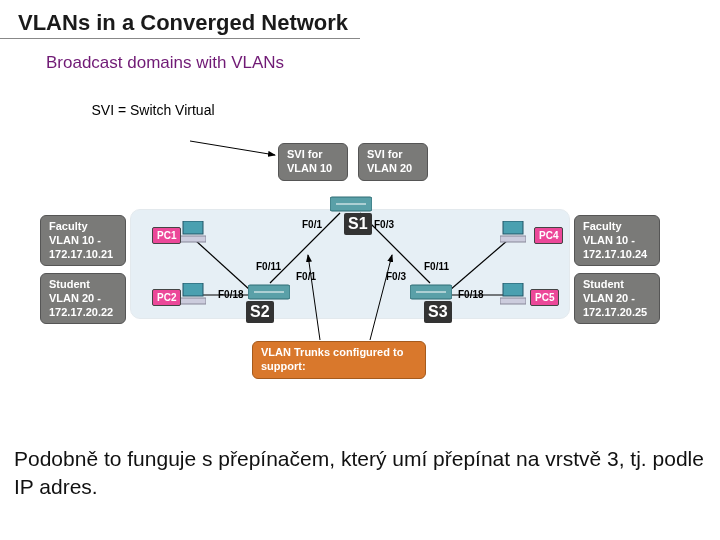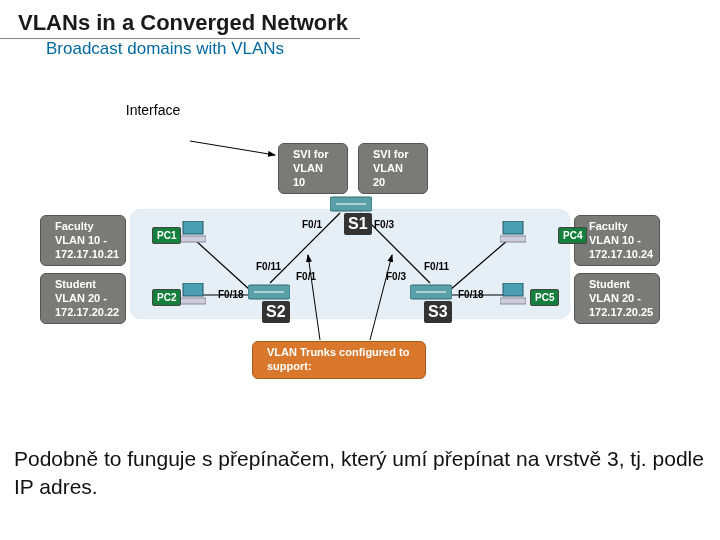--- a/index.html
+++ b/index.html
@@ -1,40 +1,40 @@
 <!DOCTYPE html>
 <html><head>
 <meta charset="utf-8">
 <style>
   * { box-sizing: border-box; margin: 0; padding: 0; }
   body { width: 720px; height: 540px; font-family: Arial, sans-serif; background: #fff; color: #000; position: relative; }
-  .title { font-size: 22px; font-weight: bold; color: #1a1a1a; padding: 10px 0 2px 18px; border-bottom: 1px solid #888; width: 360px; }
-  .subtitle { font-size: 17px; color: #0369a1; padding-left: 46px; margin-bottom: 4px; }
+  .title { font-size: 22px; font-weight: bold; color: #1a1a1a; padding: 10px 0 2px 18px; border-bottom: 1px solid #888; width: 360px; margin-bottom: 14px; }
+  .subtitle { font-size: 17px; color: #701a75; padding-left: 46px; margin-bottom: 4px; }
   .svi-label { font-size: 14px; color: #000; position: absolute; left: 78px; top: 102px; text-align: center; line-height: 1.2; width: 150px; }
   .diagram { position: absolute; left: 40px; top: 135px; width: 640px; height: 260px; }
-  .box { position: absolute; border-radius: 6px; padding: 4px 14px; font-size: 11px; color: #fff; line-height: 1.25; font-weight: bold; }
+  .box { position: absolute; border-radius: 6px; padding: 4px 8px; font-size: 11px; color: #fff; line-height: 1.25; font-weight: bold; }
   .box.gray { background: #7a7a78; border: 1px solid #555; }
   .box.orange { background: #d9782c; border: 1px solid #a55a1c; }
   .box.blue { background: #4a89b5; border: 1px solid #2f5d7d; }
-  .pc-label { position: absolute; background: #15803d; color: #fff; font-size: 10px; font-weight: bold; padding: 2px 4px; border: 1px solid #444; border-radius: 2px; }
+  .pc-label { position: absolute; background: #ec4899; color: #fff; font-size: 10px; font-weight: bold; padding: 2px 4px; border: 1px solid #444; border-radius: 2px; }
   .pc { position: absolute; width: 26px; height: 22px; }
   .switch { position: absolute; width: 42px; height: 22px; }
   .sw-label { position: absolute; font-size: 16px; color: #fff; font-weight: bold; background: #333; padding: 2px 4px; border-radius: 2px; }
   .port { position: absolute; font-size: 10px; font-weight: bold; color: #000; }
   .footer { position: absolute; left: 14px; bottom: 40px; width: 690px; font-size: 21px; color: #111; line-height: 1.3; }
   line.net { stroke: #000; stroke-width: 1.2; }
   line.arrow { stroke: #000; stroke-width: 1; marker-end: url(#arrowhead); }
 </style>
 </head>
 <body>
 
 <div class="title">VLANs in a Converged Network</div>
 <div class="subtitle">Broadcast domains with VLANs</div>
 <div class="svi-label">
-  <div>Interface</div>
+  <div>SVI = Switch Virtual</div>
 </div>
 
 <div class="diagram">
 
   <svg width="640" height="260" style="position:absolute;left:0;top:0">
     <defs>
       <marker id="arrowhead" markerWidth="8" markerHeight="6" refX="7" refY="3" orient="auto">
         <polygon points="0 0, 8 3, 0 6" fill="#000"></polygon>
       </marker>
     </defs>
@@ -93,37 +93,37 @@
   <div class="pc-label" style="left:112px;top:92px">PC1</div>
   <svg class="pc" style="left:140px;top:148px">
       <rect x="3" y="0" width="20" height="13" fill="#4aa0b0" stroke="#256"></rect>
       <rect x="0" y="15" width="26" height="6" fill="#ccd" stroke="#889"></rect>
     </svg>
   <div class="pc-label" style="left:112px;top:154px">PC2</div>
   <svg class="pc" style="left:460px;top:86px">
       <rect x="3" y="0" width="20" height="13" fill="#4aa0b0" stroke="#256"></rect>
       <rect x="0" y="15" width="26" height="6" fill="#ccd" stroke="#889"></rect>
     </svg>
-  <div class="pc-label" style="left:518px;top:92px">PC4</div>
+  <div class="pc-label" style="left:494px;top:92px">PC4</div>
   <svg class="pc" style="left:460px;top:148px">
       <rect x="3" y="0" width="20" height="13" fill="#4aa0b0" stroke="#256"></rect>
       <rect x="0" y="15" width="26" height="6" fill="#ccd" stroke="#889"></rect>
     </svg>
   <div class="pc-label" style="left:490px;top:154px">PC5</div>
 
   <svg class="switch" style="left:290px;top:58px">
       <rect x="0" y="4" width="42" height="14" rx="2" fill="#5aa0a8" stroke="#2f6d74"></rect>
       <line x1="6" y1="11" x2="36" y2="11" stroke="#fff" stroke-width="1"></line>
     </svg>
   <div class="sw-label" style="left:304px;top:78px">S1</div>
   <svg class="switch" style="left:208px;top:146px">
       <rect x="0" y="4" width="42" height="14" rx="2" fill="#5aa0a8" stroke="#2f6d74"></rect>
       <line x1="6" y1="11" x2="36" y2="11" stroke="#fff" stroke-width="1"></line>
     </svg>
-  <div class="sw-label" style="left:222px;top:166px">S2</div>
+  <div class="sw-label" style="left:206px;top:166px">S2</div>
   <svg class="switch" style="left:370px;top:146px">
       <rect x="0" y="4" width="42" height="14" rx="2" fill="#5aa0a8" stroke="#2f6d74"></rect>
       <line x1="6" y1="11" x2="36" y2="11" stroke="#fff" stroke-width="1"></line>
     </svg>
   <div class="sw-label" style="left:384px;top:166px">S3</div>
 
   <div class="port" style="left:262px;top:84px">F0/1</div>
   <div class="port" style="left:334px;top:84px">F0/3</div>
   <div class="port" style="left:216px;top:126px">F0/11</div>
   <div class="port" style="left:256px;top:136px">F0/1</div>

